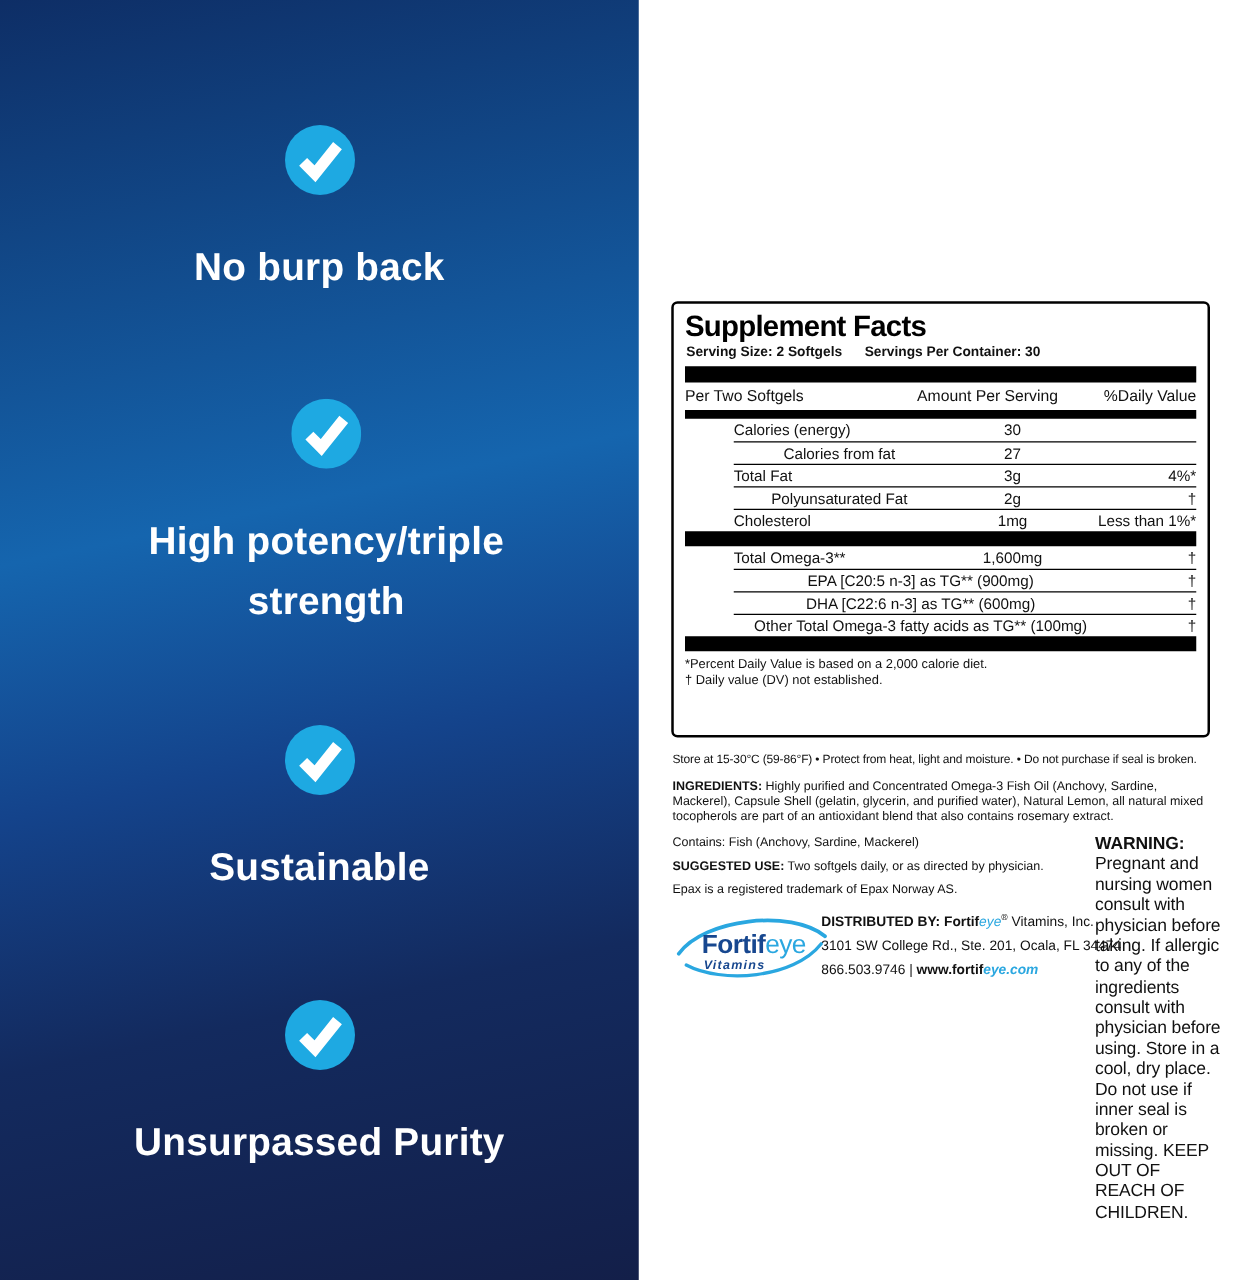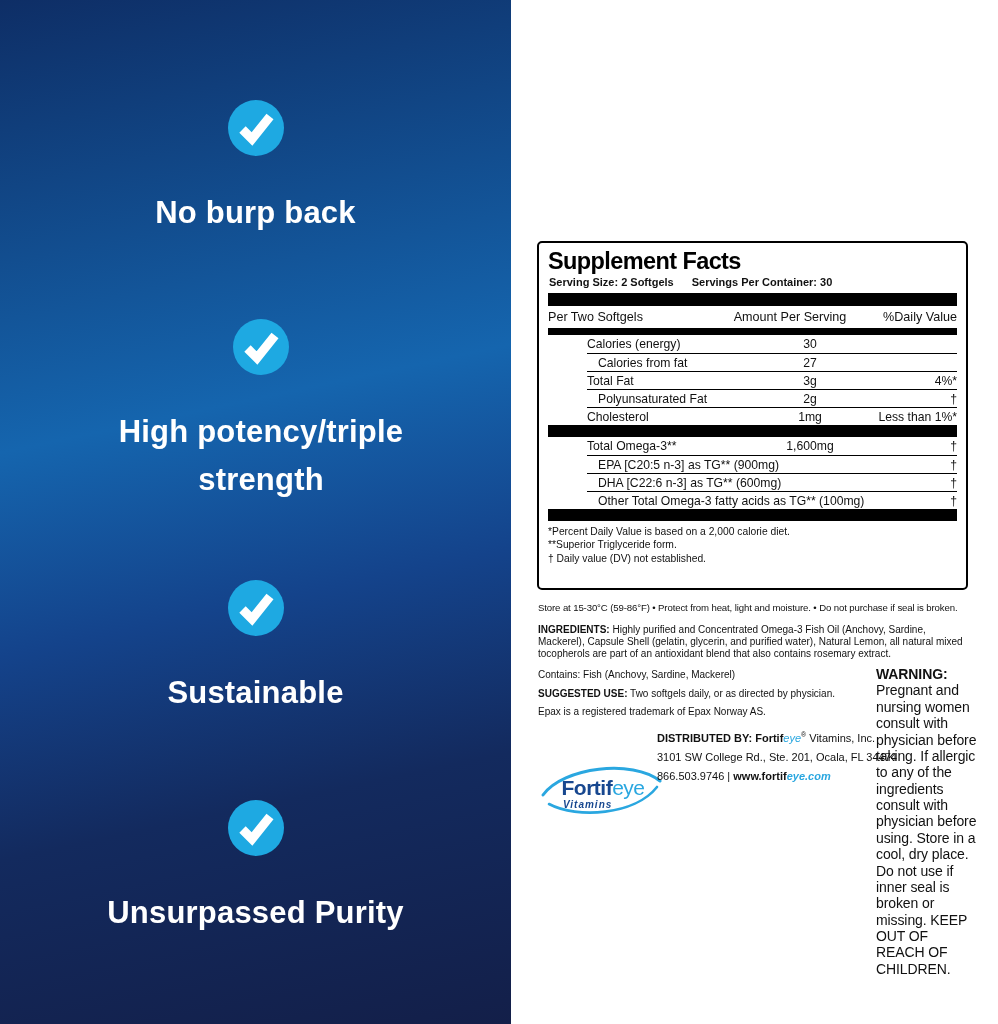--- a/index.html
+++ b/index.html
@@ -43,21 +43,21 @@
     height:22px; font-size:12.6px; color:#111;
   }
   .sf-header .c2 { text-align:center; } .sf-header .c3 { text-align:right; }
   .sf-row {
     display:grid; grid-template-columns:1fr 130px 82px; align-items:center;
     height:18px; font-size:12.2px; color:#111;margin-left:39px;
   }
   .sf-row + .sf-row { border-top:1.5px solid #000; }
   .sf-row .amt { text-align:center; }
   .sf-row .dv { text-align:right; white-space:nowrap; }
-  .sf-row.ind .nm { padding-left:11px; }
+  .sf-row.ind .nm { padding-left:11px;text-align:center; }
   .sf-row.wide .nm { grid-column:1 / span 2; }
   .sf-foot { margin-top:4px; font-size:10.3px; line-height:1.3; color:#111; }
 
   
   .storage {
     position:absolute; left:538px; top:602px; width:445px; font-size:9.6px;
     letter-spacing:-0.12px; white-space:nowrap; color:#111;
   }
   .ingredients {
     position:absolute; left:538px; top:624px; width:433px; font-size:10px;
@@ -65,21 +65,21 @@
   }
   .contains { position:absolute; left:538px; top:669px; font-size:10px; color:#111; }
   .suggested { position:absolute; left:538px; top:688px; width:345px; font-size:10px; color:#111; }
   .epax { position:absolute; left:538px; top:706px; width:345px; font-size:10px; color:#111; }
   .warning {
     position:absolute; left:876px; top:666px; width:104px; font-size:14px;
     line-height:1.17; letter-spacing:-0.1px; color:#111;
   }
 
   
-  .logo { position:absolute; left:541px; top:759px; width:120px; height:64px; }
+  .logo { position:absolute; left:541px; top:727px; width:120px; height:64px; }
   .logo svg { position:absolute; left:0; top:0; }
   .logo .wordmark {
     position:absolute; left:12px; top:17px; width:100px; text-align:center;
     font-size:21px; letter-spacing:-0.5px; white-space:nowrap;
   }
   .logo .p1 { font-weight:bold; color:var(--brand-dark,#17478f); }
   .logo .p2 { color:var(--brand-light,#2aa7e0); }
   .logo .tagline {
     position:absolute; left:22px; top:40px; width:90px; text-align:left;
     font-size:10px; font-style:italic; font-weight:bold; color:var(--brand-dark,#17478f);
@@ -195,21 +195,20 @@
     </div>
     <div class="sf-row ind wide">
       <span class="nm">Other Total Omega-3 fatty acids as TG** (100mg)</span>
       <span class="dv">†</span>
     </div>
 
     <div class="bar bar-c"></div>
 
     <div class="sf-foot">
       <div>*Percent Daily Value is based on a 2,000 calorie diet.</div>
-      <div>**Superior Triglyceride form.</div>
       <div>† Daily value (DV) not established.</div>
     </div>
   </div>
 
   <div class="storage">Store at 15-30°C (59-86°F)  •  Protect from heat, light and moisture.  •  Do not purchase if seal is broken.</div>
 
   <div class="ingredients">
     <b>INGREDIENTS:</b>
     <span>Highly purified and Concentrated Omega-3 Fish Oil (Anchovy, Sardine, Mackerel), Capsule Shell (gelatin, glycerin, and purified water), Natural Lemon, all natural mixed tocopherols are part of an antioxidant blend that also contains rosemary extract.</span>
   </div>

